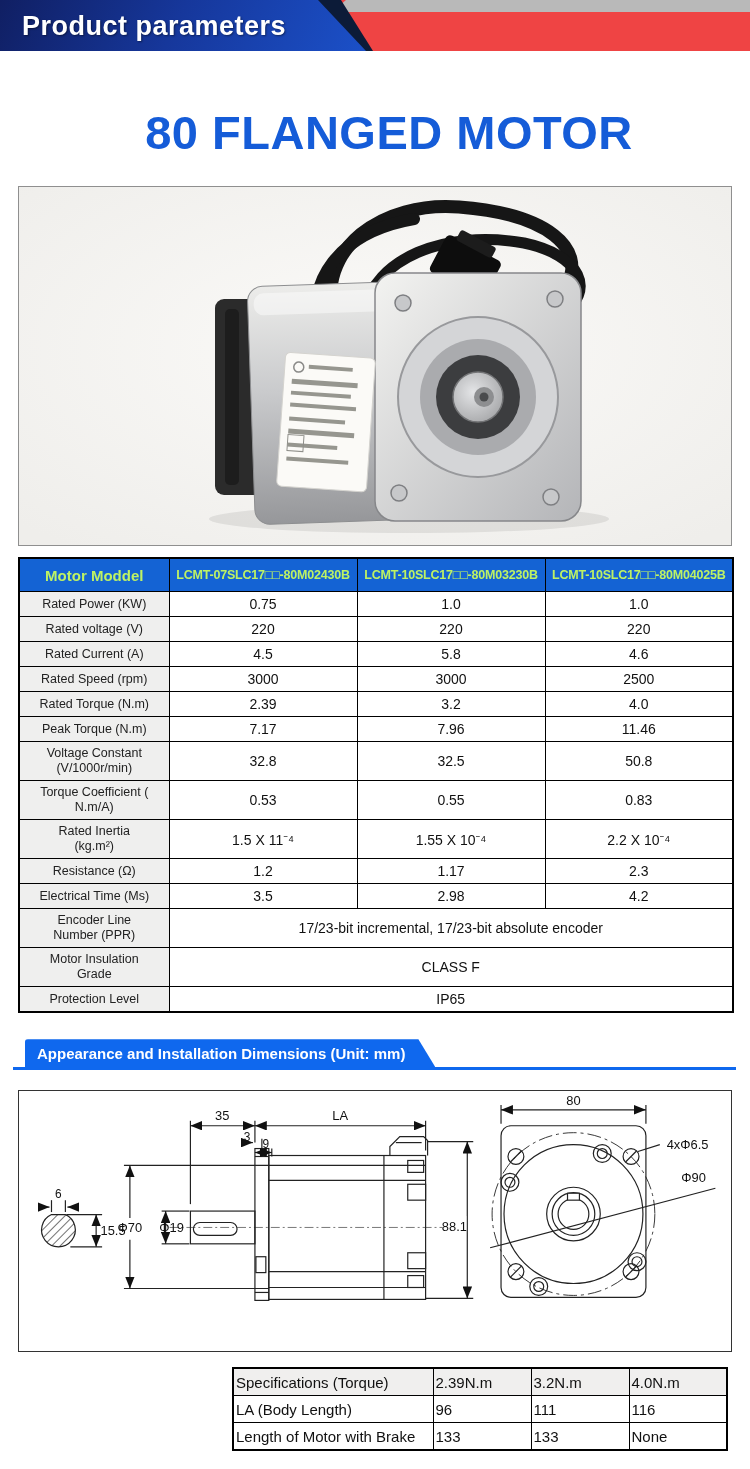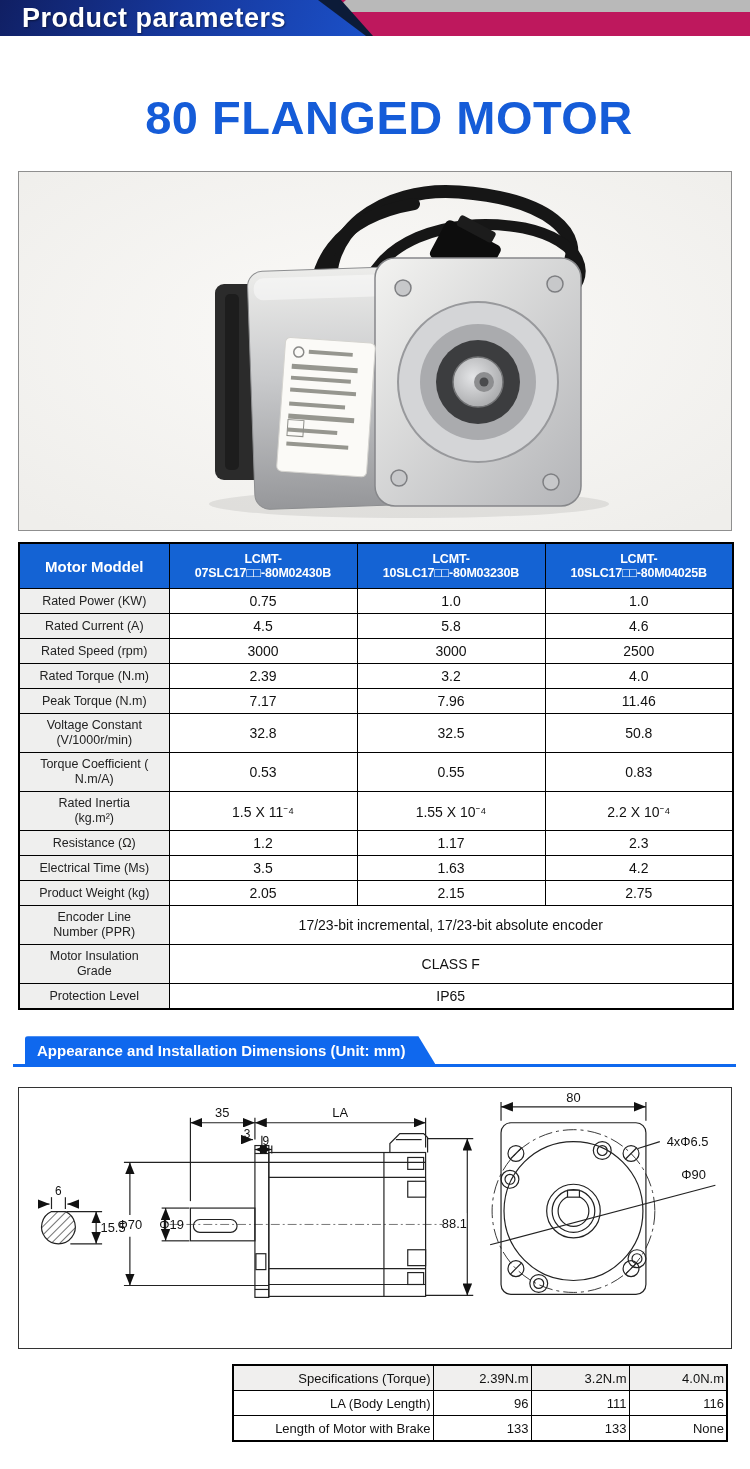--- a/index.html
+++ b/index.html
@@ -1,20 +1,20 @@
 <!DOCTYPE html>
 <html><head>
 <meta charset="utf-8">
 <style>
   html,body{margin:0;padding:0;background:#fff;}
   body{width:750px;font-family:"Liberation Sans",sans-serif;color:#111;}
   .page{width:750px;overflow:hidden;background:#fff;}
 
   
-  .top-banner{position:relative;height:36px;background:#be185d;overflow:hidden;}
+  .top-banner{position:relative;height:51px;background:#ef4444;overflow:hidden;}
   .gray-stripe{position:absolute;top:0;left:332px;right:0;height:12px;background:#b9b9b9;
     clip-path:polygon(14px 0,100% 0,100% 100%,0 100%);}
   .banner-shadow{position:absolute;top:0;left:295px;width:78px;height:100%;background:#0c1b38;
     clip-path:polygon(18px 0,46px 0,78px 100%,20px 100%);}
   .banner-left{position:absolute;top:0;left:0;width:366px;height:100%;
     background:linear-gradient(115deg,#101f63 0%,#16379b 48%,#1b50c8 100%);
     clip-path:polygon(0 0,318px 0,366px 100%,0 100%);}
   .banner-title{position:absolute;left:22px;top:50%;transform:translateY(-50%);
     margin:0;color:#fff;font-size:27px;font-weight:bold;letter-spacing:.5px;
     text-shadow:1px 1px 2px rgba(0,0,0,.45);}
@@ -28,21 +28,21 @@
     background:#f5f4f1;box-sizing:content-box;}
   .photo-box svg{display:block;}
 
   
   table{border-collapse:collapse;}
   .spec-table{margin:11px 18px 0 18px;width:714px;table-layout:fixed;
     border:2px solid #000;}
   .spec-table col.c-label{width:150px;}
   .spec-table col.c-val{width:188px;}
   .spec-table th,.spec-table td{border:1px solid #000;text-align:center;vertical-align:middle;}
-  .spec-table thead th{background:#1463d4;color:#ffffff;height:28px;padding:8px;}
+  .spec-table thead th{background:#1463d4;color:#bef264;height:28px;padding:2px;}
   .spec-table .head-label{font-size:15px;font-weight:bold;}
   .spec-table .head-model{font-size:12.5px;font-weight:bold;letter-spacing:-.2px;}
   .spec-table td.label-cell{background:#efefee;font-size:12.5px;color:#222;
     padding:4px 18px;line-height:1.2;}
   .spec-table td.value-cell{background:#fff;font-size:14px;padding:4px 18px;}
 
   
   .section-head{margin:26px 14px 0 13px;border-bottom:3px solid #0f68ee;line-height:0;}
   .section-banner{display:inline-block;line-height:normal;background:#0f68ee;color:#fff;
     font-size:15px;font-weight:bold;padding:6px 30px 5px 12px;border-radius:3px 0 0 0;
@@ -51,21 +51,21 @@
   
   .drawing-box{margin:20px 18px 0 18px;width:712px;height:260px;border:1px solid #333;background:#fff;}
   .drawing-box svg{display:block;}
   .dim-text{font-family:"Liberation Sans",sans-serif;font-size:13px;fill:#111;}
   .dim-small{font-family:"Liberation Sans",sans-serif;font-size:12px;fill:#111;}
 
   
   .dim-table{margin:15px 0 22px 232px;width:496px;table-layout:fixed;border:2px solid #000;}
   .dim-table col.c1{width:200px;}
   .dim-table col.cx{width:98px;}
-  .dim-table th,.dim-table td{border:1px solid #000;text-align:right;font-size:13px;
+  .dim-table th,.dim-table td{border:1px solid #000;text-align:left;font-size:15px;
     padding:4.5px 2px;font-weight:normal;}
   .dim-table thead th{background:#f0efee;}
 </style>
 </head>
 <body>
 
 <div class="page">
 
   <header class="top-banner">
     <div class="gray-stripe"></div>
@@ -169,20 +169,26 @@
       </tr>
     </thead>
     <tbody>
         <tr>
           <td class="label-cell">Rated Power (KW)</td>
           <td class="value-cell">0.75</td>
           <td class="value-cell">1.0</td>
           <td class="value-cell">1.0</td>
         </tr>
         <tr>
+          <td class="label-cell">Rated voltage (V)</td>
+          <td class="value-cell">220</td>
+          <td class="value-cell">220</td>
+          <td class="value-cell">220</td>
+        </tr>
+        <tr>
           <td class="label-cell">Rated Current (A)</td>
           <td class="value-cell">4.5</td>
           <td class="value-cell">5.8</td>
           <td class="value-cell">4.6</td>
         </tr>
         <tr>
           <td class="label-cell">Rated Speed (rpm)</td>
           <td class="value-cell">3000</td>
           <td class="value-cell">3000</td>
           <td class="value-cell">2500</td>
@@ -219,28 +225,22 @@
         </tr>
         <tr>
           <td class="label-cell">Resistance (Ω)</td>
           <td class="value-cell">1.2</td>
           <td class="value-cell">1.17</td>
           <td class="value-cell">2.3</td>
         </tr>
         <tr>
           <td class="label-cell">Electrical Time (Ms)</td>
           <td class="value-cell">3.5</td>
-          <td class="value-cell">1.63</td>
+          <td class="value-cell">2.98</td>
           <td class="value-cell">4.2</td>
-        </tr>
-        <tr>
-          <td class="label-cell">Product Weight (kg)</td>
-          <td class="value-cell">2.05</td>
-          <td class="value-cell">2.15</td>
-          <td class="value-cell">2.75</td>
         </tr>
         <tr>
           <td class="label-cell">Encoder Line Number (PPR)</td>
           <td class="value-cell" colspan="3">17/23-bit incremental, 17/23-bit absolute encoder</td>
         </tr>
         <tr>
           <td class="label-cell">Motor Insulation Grade</td>
           <td class="value-cell" colspan="3">CLASS F</td>
         </tr>
         <tr>

